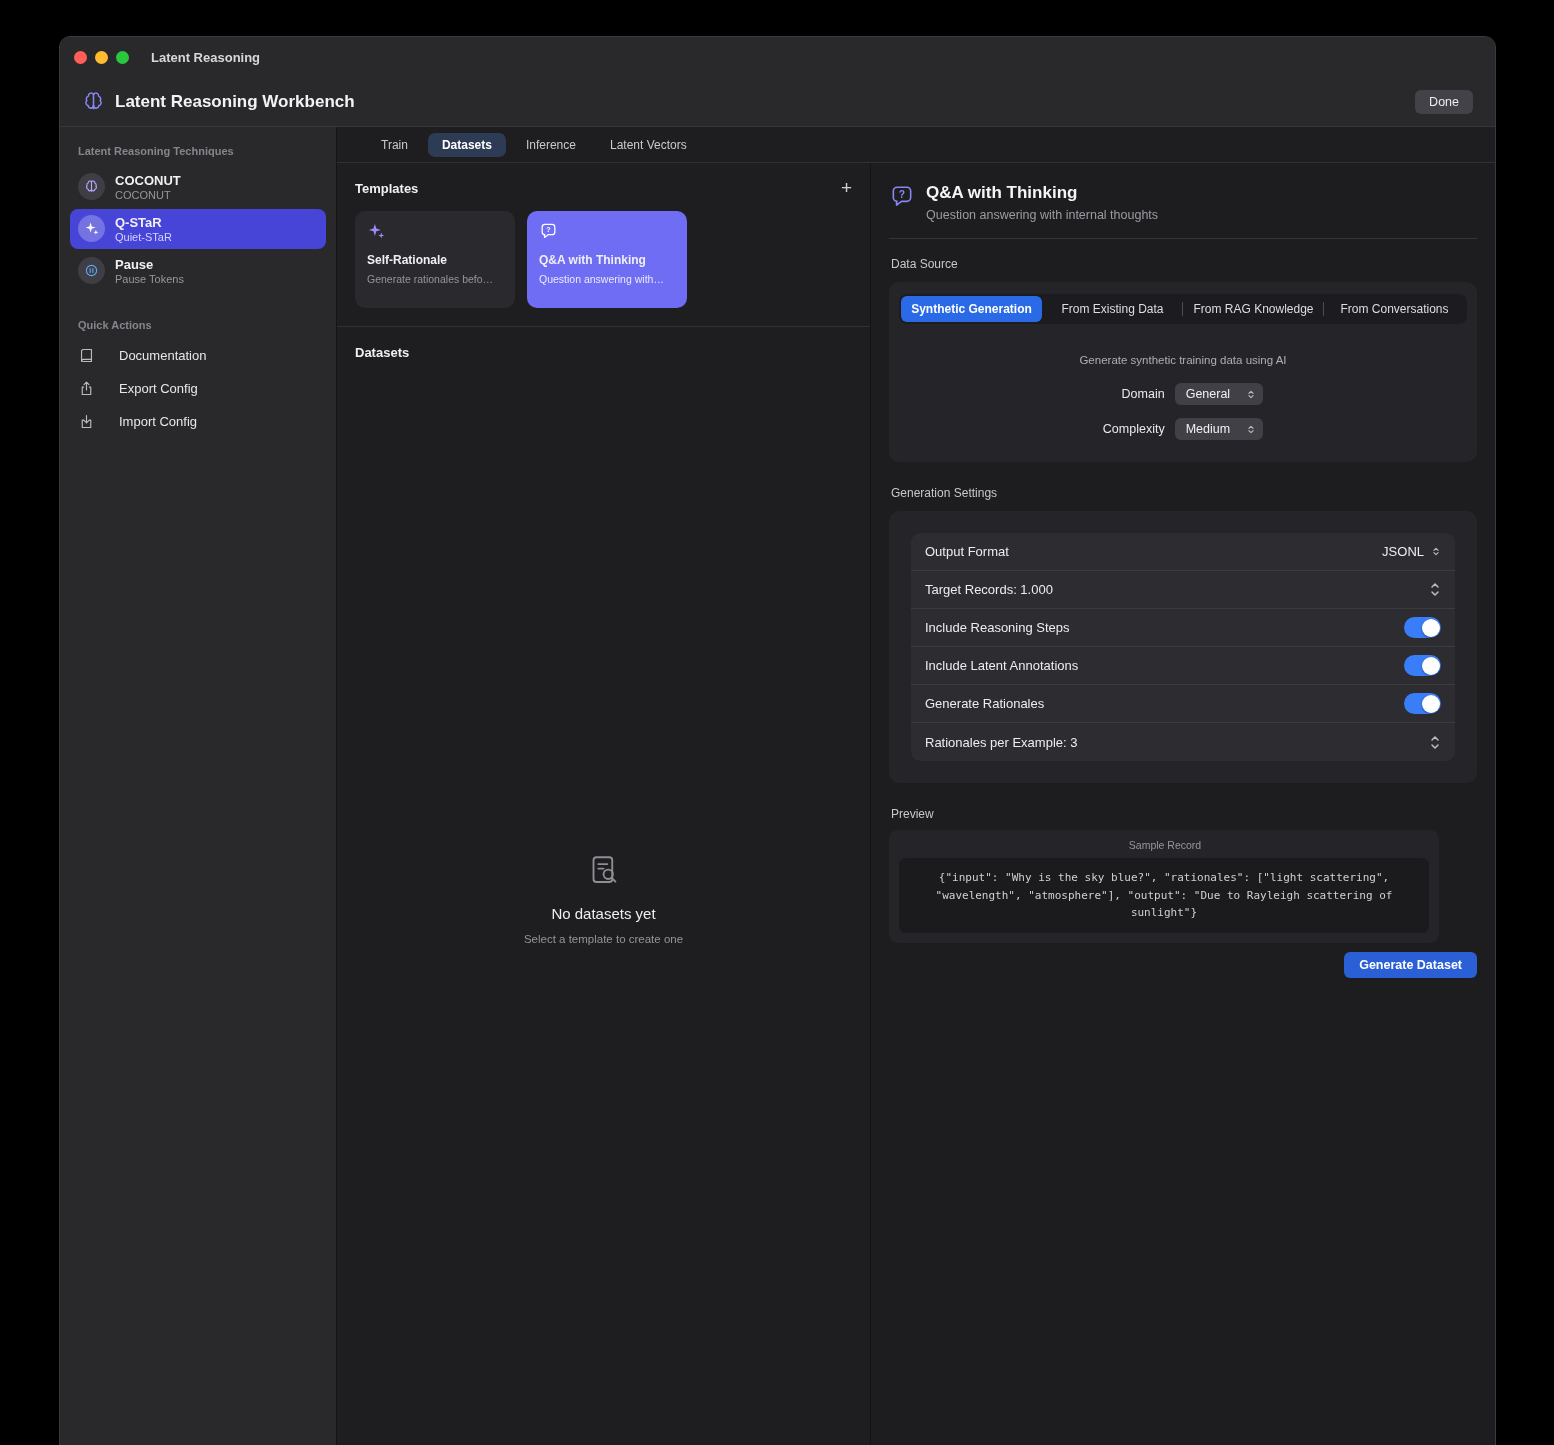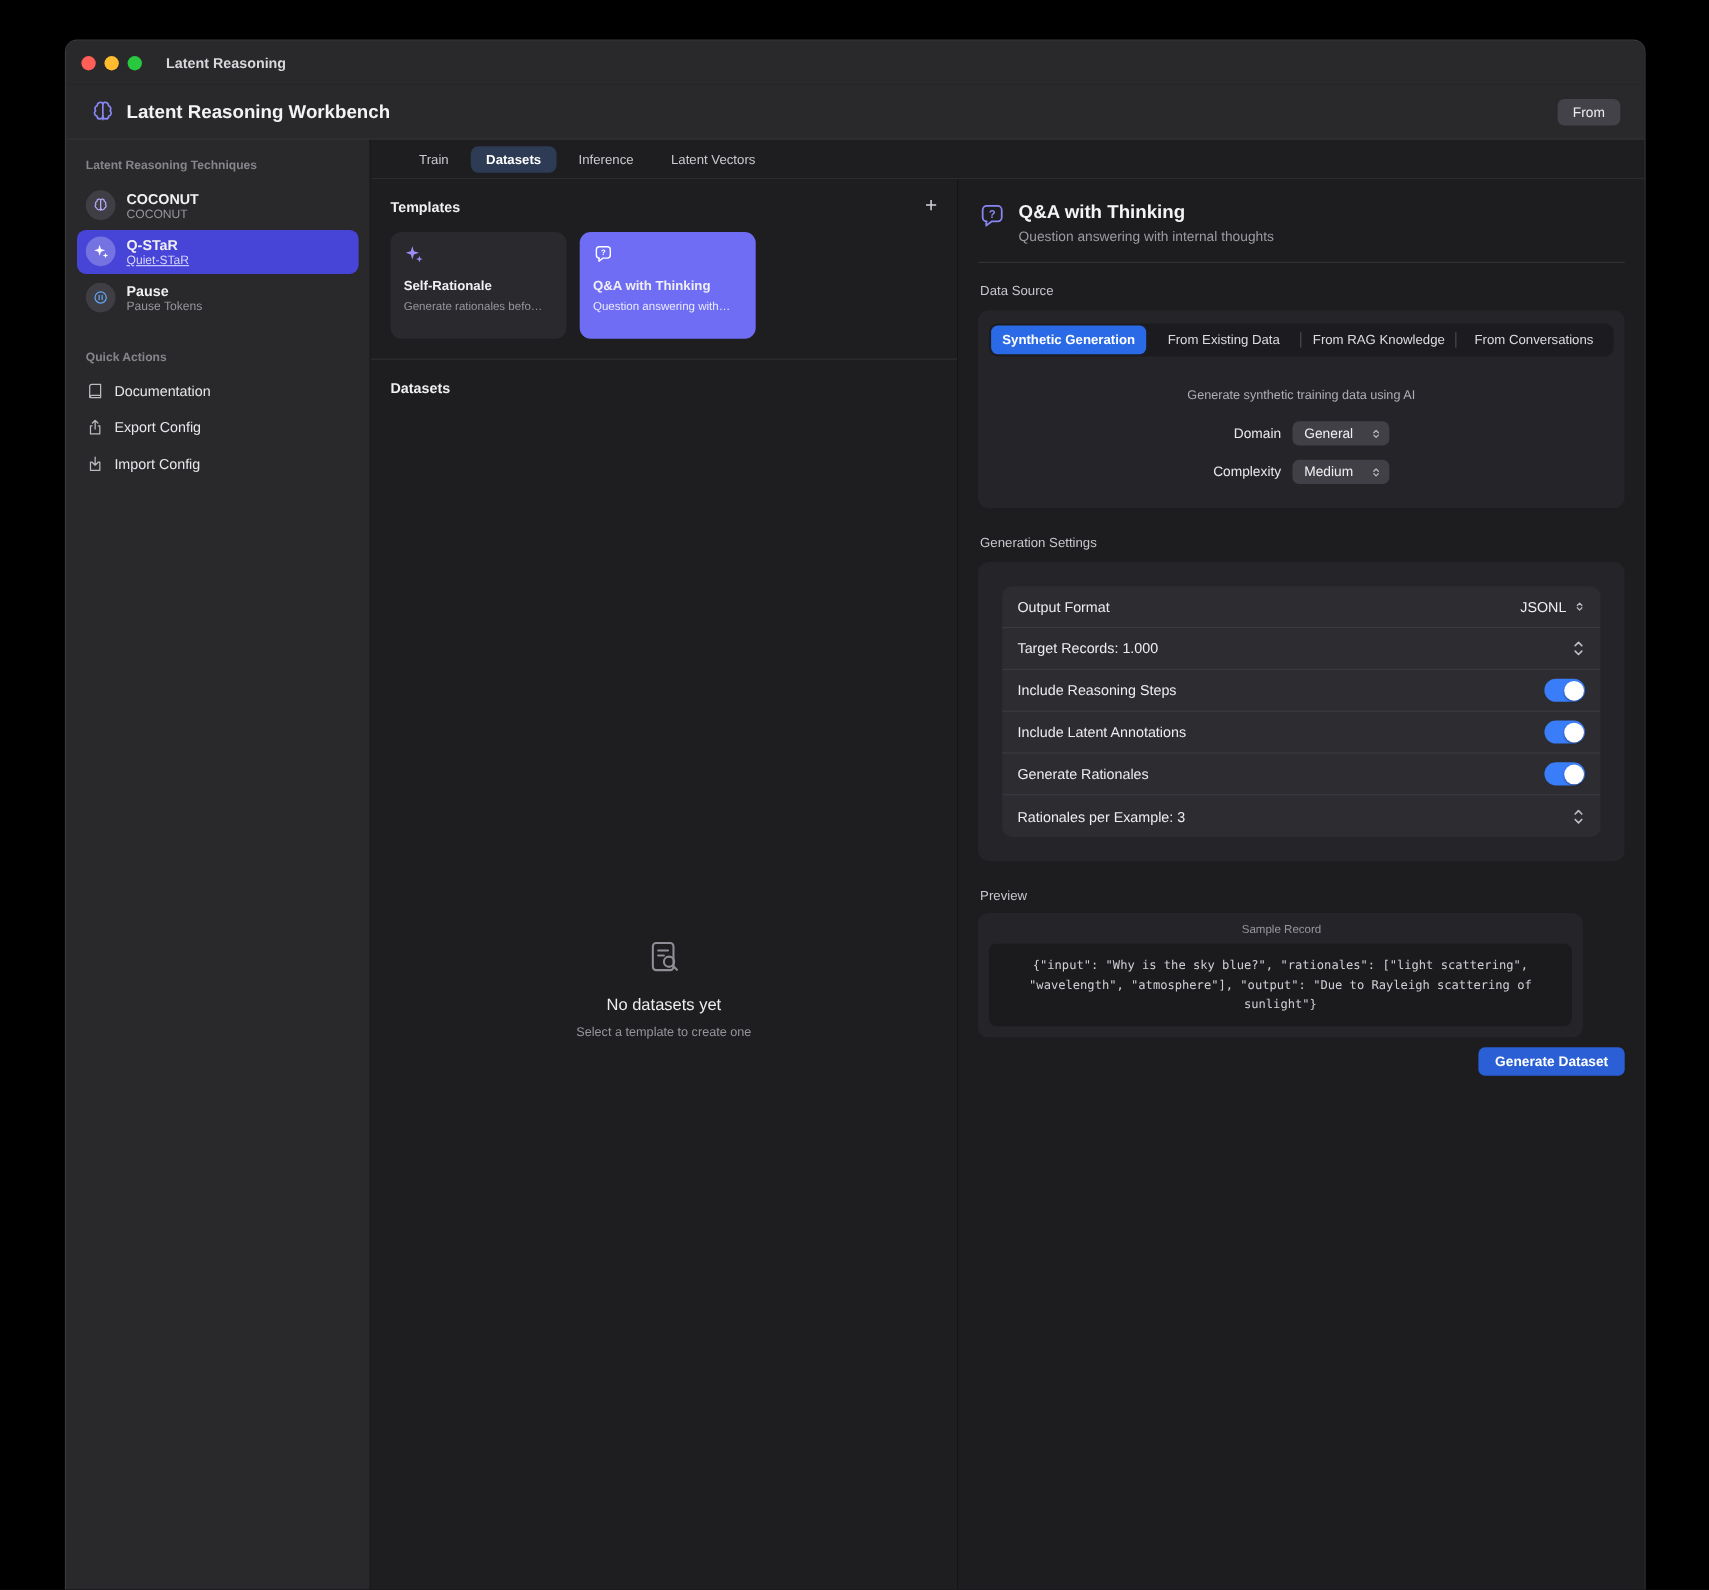--- a/index.html
+++ b/index.html
@@ -29,22 +29,22 @@
   .sidebar { width:277px; background:#29292c; border-right:1px solid #141416; padding-top:4px; flex:0 0 auto; }
   .side-label { padding:14px 18px 8px; font-size:11px; font-weight:bold; color:#85858c; }
   .nav-item { display:flex; align-items:flex-start; gap:10px; margin:2px 10px; padding:6px 8px; border-radius:8px; }
   .nav-item.selected { background:#4744d8; }
   .nav-ic { width:27px; height:27px; border-radius:50%; background:#3e3e44; display:flex; align-items:center; justify-content:center; flex:0 0 auto; }
   .nav-item.selected .nav-ic { background:rgba(255,255,255,.25); }
   .ic-coconut { color:#b7a6f7; } .ic-qstar { color:#ffffff; } .ic-pause { color:#62a5f5; }
   .ic-distill { color:#a98bf5; } .ic-dsa { color:#5a8ef5; }
   .nav-name { display:block; font-size:13px; font-weight:600; color:#f0f0f3; }
   .nav-sub  { display:block; font-size:11px; color:#96969d; margin-top:1px; }
-  .nav-item.selected .nav-sub { color:#d6d5fb;text-decoration:underline; }
-  .qa-row { display:flex; align-items:center; gap:9px; padding:8px 18px; font-size:13px; color:#e7e7eb; }
+  .nav-item.selected .nav-sub { color:#d6d5fb; }
+  .qa-row { display:flex; align-items:center; gap:24px; padding:8px 18px; font-size:13px; color:#e7e7eb; }
   .qa-ic { width:17px; color:#bbbbc2; display:flex; flex:0 0 auto; }
 
   
   .main { flex:1; display:flex; flex-direction:column; background:#1e1e21; min-width:0; }
   .tabbar { height:36px; display:flex; align-items:center; padding-left:30px; gap:6px; border-bottom:1px solid #303035; flex:0 0 auto; }
   .tab { font-size:12px; color:#c9c9cf; padding:5px 14px; border-radius:7px; cursor:default; }
   .tab.active { background:#2d3b54; color:#fff; font-weight:600; }
 
   .columns { flex:1; display:flex; min-height:0; }
 
@@ -123,21 +123,21 @@
 
   <div class="appheader">
     <span class="app-ic">
       <svg width="23" height="23" viewBox="0 0 24 24" fill="none" stroke="currentColor" stroke-width="1.6" stroke-linecap="round" stroke-linejoin="round">
         <path d="M12 4.5V19.5"></path>
         <path d="M12 4.5c-.8-1.3-2.6-1.7-3.9-.9-1 .6-1.5 1.7-1.4 2.8-1.3.4-2.2 1.6-2.2 3 0 .7.2 1.3.6 1.8-.9.7-1.3 1.9-.9 3 .3 1 1.2 1.8 2.2 2 .1 1.5 1.4 2.7 2.9 2.7 1.5 0 2.7-1.2 2.7-2.7"></path>
         <path d="M12 4.5c.8-1.3 2.6-1.7 3.9-.9 1 .6 1.5 1.7 1.4 2.8 1.3.4 2.2 1.6 2.2 3 0 .7-.2 1.3-.6 1.8.9.7 1.3 1.9.9 3-.3 1-1.2 1.8-2.2 2-.1 1.5-1.4 2.7-2.9 2.7-1.5 0-2.7-1.2-2.7-2.7"></path>
       </svg>
     </span>
     <span class="app-title">Latent Reasoning Workbench</span>
-    <span class="done-btn">From</span>
+    <span class="done-btn">Done</span>
   </div>
 
   <div class="content">
 
     <div class="sidebar">
       <div class="side-label">Latent Reasoning Techniques</div>
 
       <div class="nav-item">
         <span class="nav-ic ic-coconut">
           <svg width="15" height="15" viewBox="0 0 24 24" fill="none" stroke="currentColor" stroke-width="1.9" stroke-linecap="round" stroke-linejoin="round">

